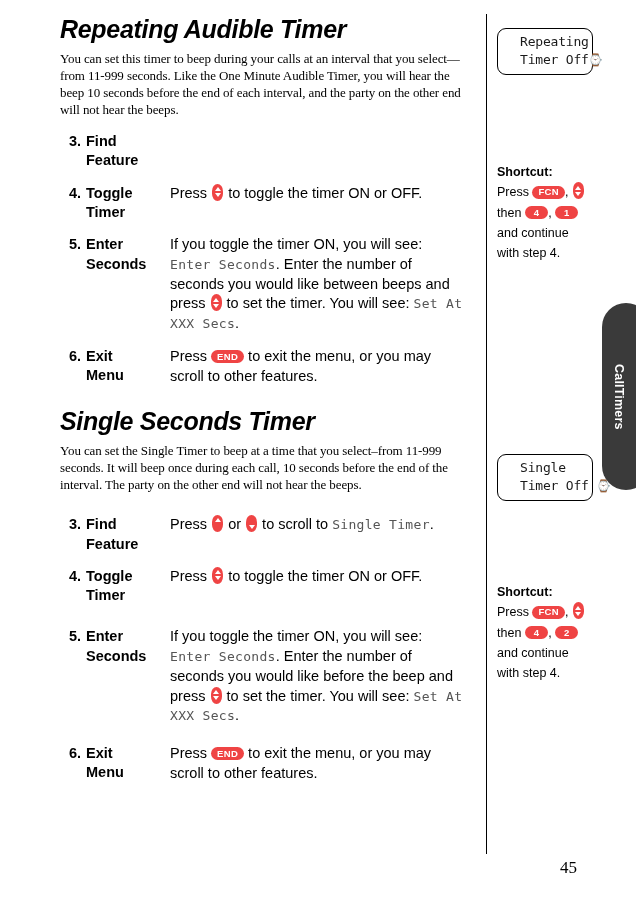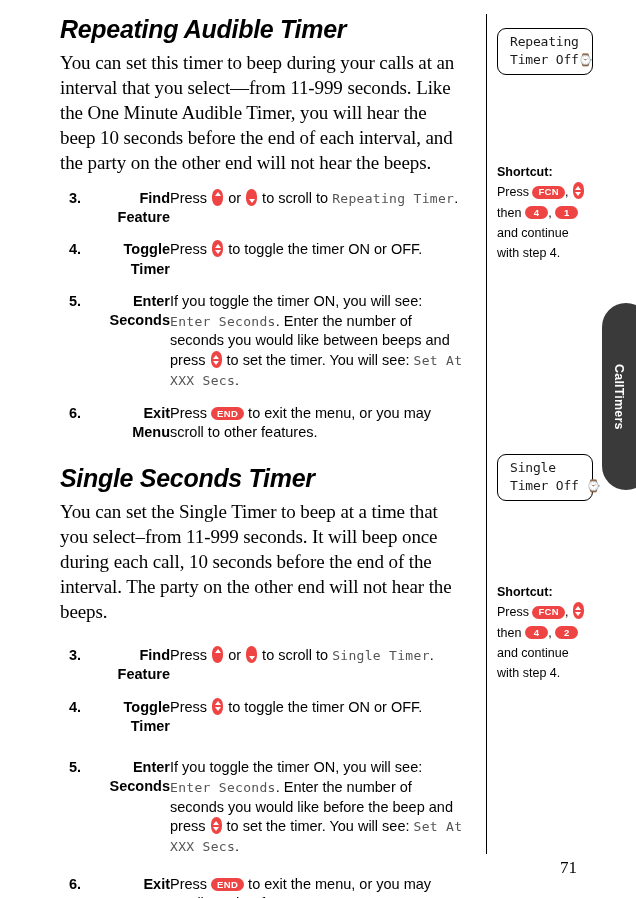--- a/index.html
+++ b/index.html
@@ -43,21 +43,21 @@
     font-weight: bold;
     font-style: italic;
     font-size: 25px;
     letter-spacing: -0.3px;
     margin: 0 0 6px 0;
     line-height: 1.1;
   }
 
   p.body-text {
     font-family: "Liberation Serif", serif;
-    font-size: 19px;
+    font-size: 13px;
     line-height: 1.32;
     margin: 0;
     text-align: left;
     letter-spacing: -0.1px;
   }
 
   
   .steps {
     margin-top: 14px;
   }
@@ -75,21 +75,20 @@
     line-height: 1.33;
     padding-right: 5px;
     box-sizing: border-box;
   }
   .step-label {
     width: 84px;
     flex: 0 0 84px;
     font-weight: bold;
     font-size: 14.5px;
     line-height: 1.33;
-    text-align: right;
   }
   .step-body {
     flex: 1 1 auto;
     font-size: 14.5px;
     line-height: 1.36;
   }
 
   
   .key {
     display: inline-block;
@@ -181,21 +180,21 @@
     left: 497px;
     top: 0;
     width: 120px;
   }
   .lcd-box {
     position: absolute;
     width: 96px;
     border: 1.6px solid #000000;
     border-radius: 9px;
     box-sizing: border-box;
-    padding: 4px 5px 4px 12px;
+    padding: 4px 5px 4px 22px;
     background: #ffffff;
   }
   .lcd-line {
     font-family: "DejaVu Sans Mono", "Liberation Mono", monospace;
     font-size: 13px;
     line-height: 1.42;
     color: #1a1a1a;
     white-space: nowrap;
     letter-spacing: -0.2px;
   }
@@ -264,28 +263,20 @@
     <p class="body-text">You can set this timer to beep during your calls at an interval that you select—from 11-999 seconds. Like the One Minute Audible Timer, you will hear the beep 10 seconds before the end of each interval, and the party on the other end will not hear the beeps.</p>
 
     <div class="steps">
 
       <div class="step">
         <div class="step-num">3.</div>
         <div class="step-label">
           <span>Find</span><br>
           <span>Feature</span>
         </div>
-        <div class="step-body">
-          <span>Press</span>
-          <span class="key key-arrow key-up"></span>
-          <span>or</span>
-          <span class="key key-arrow key-down"></span>
-          <span>to scroll to</span>
-          <span class="lcd-inline">Repeating Timer</span><span>.</span>
-        </div>
       </div>
 
       <div class="step">
         <div class="step-num">4.</div>
         <div class="step-label">
           <span>Toggle</span><br>
           <span>Timer</span>
         </div>
         <div class="step-body">
           <span>Press</span>
@@ -432,15 +423,15 @@
       <div class="line">and continue</div>
       <div class="line">with step 4.</div>
     </div>
 
   </div>
 
   <div class="thumb-tab">
     <div class="thumb-tab-label">CallTimers</div>
   </div>
 
-  <div class="page-number">71</div>
+  <div class="page-number">45</div>
 
 </div>
 
 </body></html>

